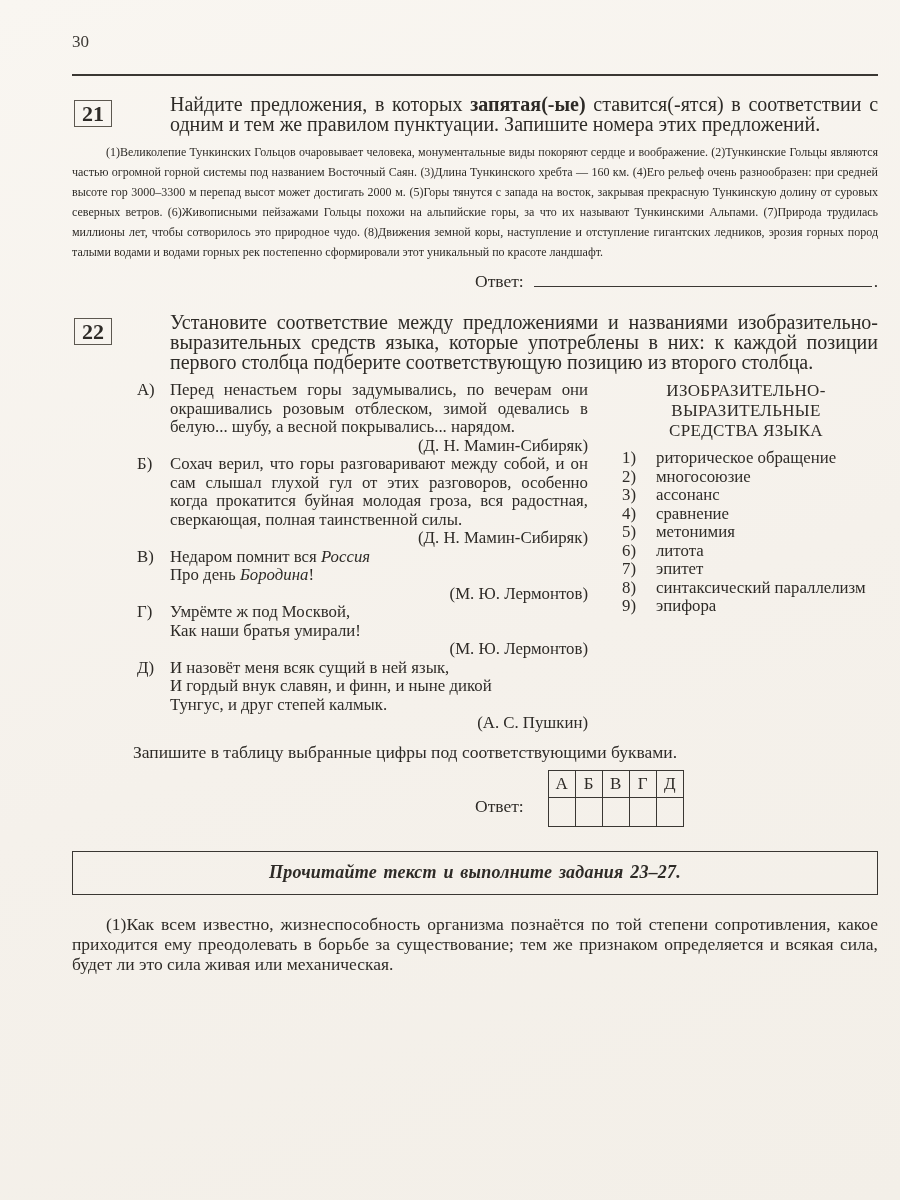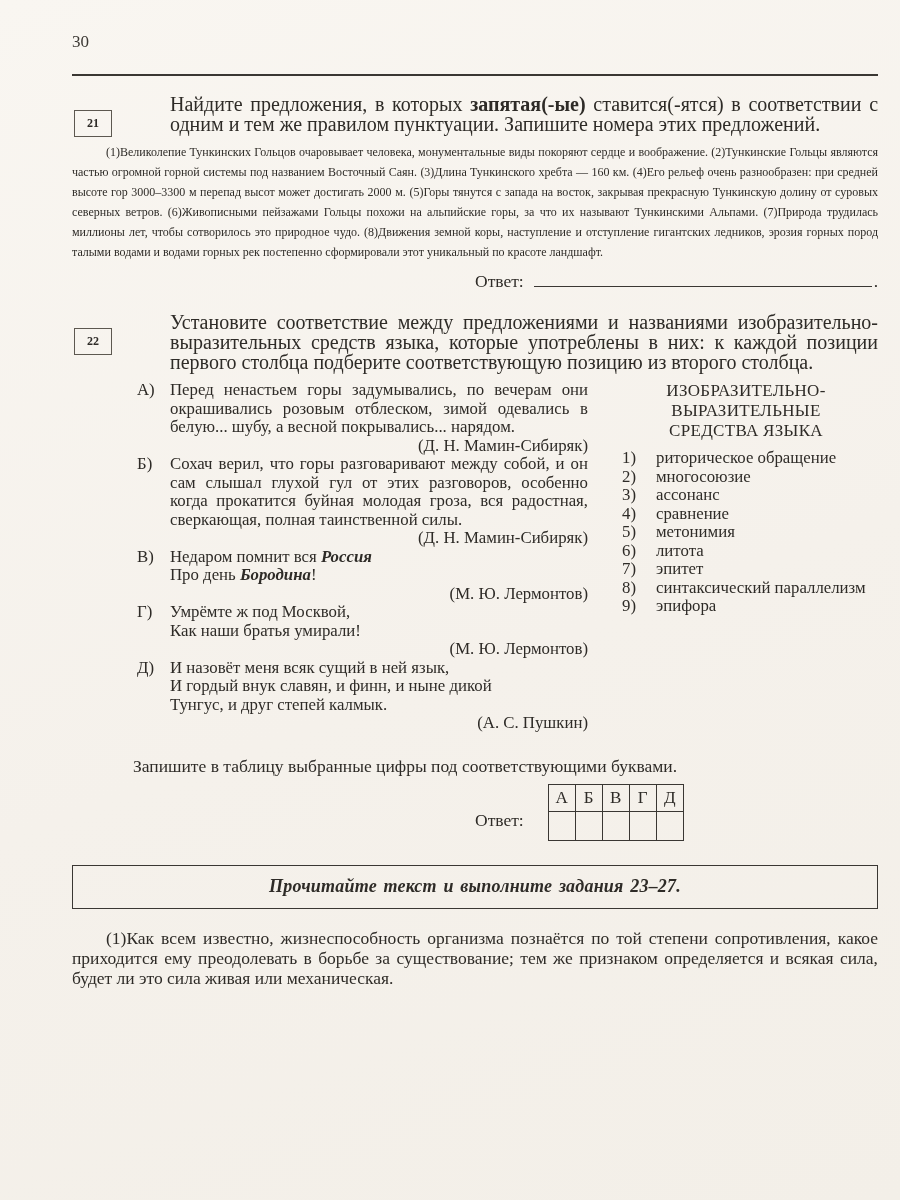--- a/index.html
+++ b/index.html
@@ -20,24 +20,24 @@
     border-bottom:2px solid #3a3733;
   }
   .page-num{font-size:17px;color:#3c3934;}
   .header-title{
     font-family:"Liberation Sans","DejaVu Sans",sans-serif;
     font-size:16px;letter-spacing:1.5px;color:#4a4640;word-spacing:4px;
   }
   
   .task{position:relative;padding-left:61px;text-align:justify;}
   .task-num-box{
-    position:absolute;left:2px;top:16px;
+    position:absolute;left:2px;top:6px;
     width:36px;height:25px;line-height:25px;
     border:1.3px solid #5d5850;text-align:center;
-    font-weight:bold;font-size:12px;color:#2e2b27;
+    font-weight:bold;font-size:22px;color:#2e2b27;
   }
   .task-text{font-size:20px;line-height:20px;margin-left:37px;}
   .b{font-weight:bold;}
   .task21{margin-top:18px;}
   .passage{margin-top:8px;font-size:12px;line-height:20px;text-align:justify;text-indent:34px;}
   .answer-row{
     display:flex;align-items:baseline;
     margin-left:403px;margin-top:7px;
     font-size:17.5px;height:22px;
   }
@@ -48,26 +48,26 @@
   .cols{display:flex;margin-left:61px;margin-top:9px;}
   .col-left{width:455px;}
   .col-right{width:252px;margin-left:32px;}
   .col-head{font-size:17px;line-height:20px;text-align:center;letter-spacing:0.3px;}
   .col-left .col-head{margin-bottom:42px;}
   .col-right .col-head{margin-bottom:8px;}
   .t22-item{position:relative;padding-left:37px;font-size:16.8px;line-height:18.5px;}
   .item-label{position:absolute;left:4px;top:0;}
   .item-quote{text-align:justify;}
   .verse-line{text-align:left;}
-  .verse-em{font-weight:bold;font-style:italic;margin-top:19px;}
+  .verse-em{font-weight:normal;font-style:italic;margin-top:19px;}
   .item-attr{text-align:right;}
   .t22-option{position:relative;padding-left:36px;font-size:16.8px;line-height:18.5px;}
   .opt-num{position:absolute;left:2px;top:0;}
   
-  .write-instr{margin-left:61px;margin-top:23px;font-size:17.5px;line-height:20px;text-align:justify;}
+  .write-instr{margin-left:61px;margin-top:9px;font-size:17.5px;line-height:20px;text-align:justify;}
   .answer2-row{display:flex;margin-left:403px;margin-top:8px;}
   .answer2-label{font-size:17.5px;margin-top:26px;}
   .answer-table{border-collapse:collapse;margin-left:24px;}
   .answer-table td{
     border:1.2px solid #3a3733;width:26px;text-align:center;
     font-size:17px;padding:0;
   }
   .at-head{height:26px;}
   .at-blank{height:28px;}
   

